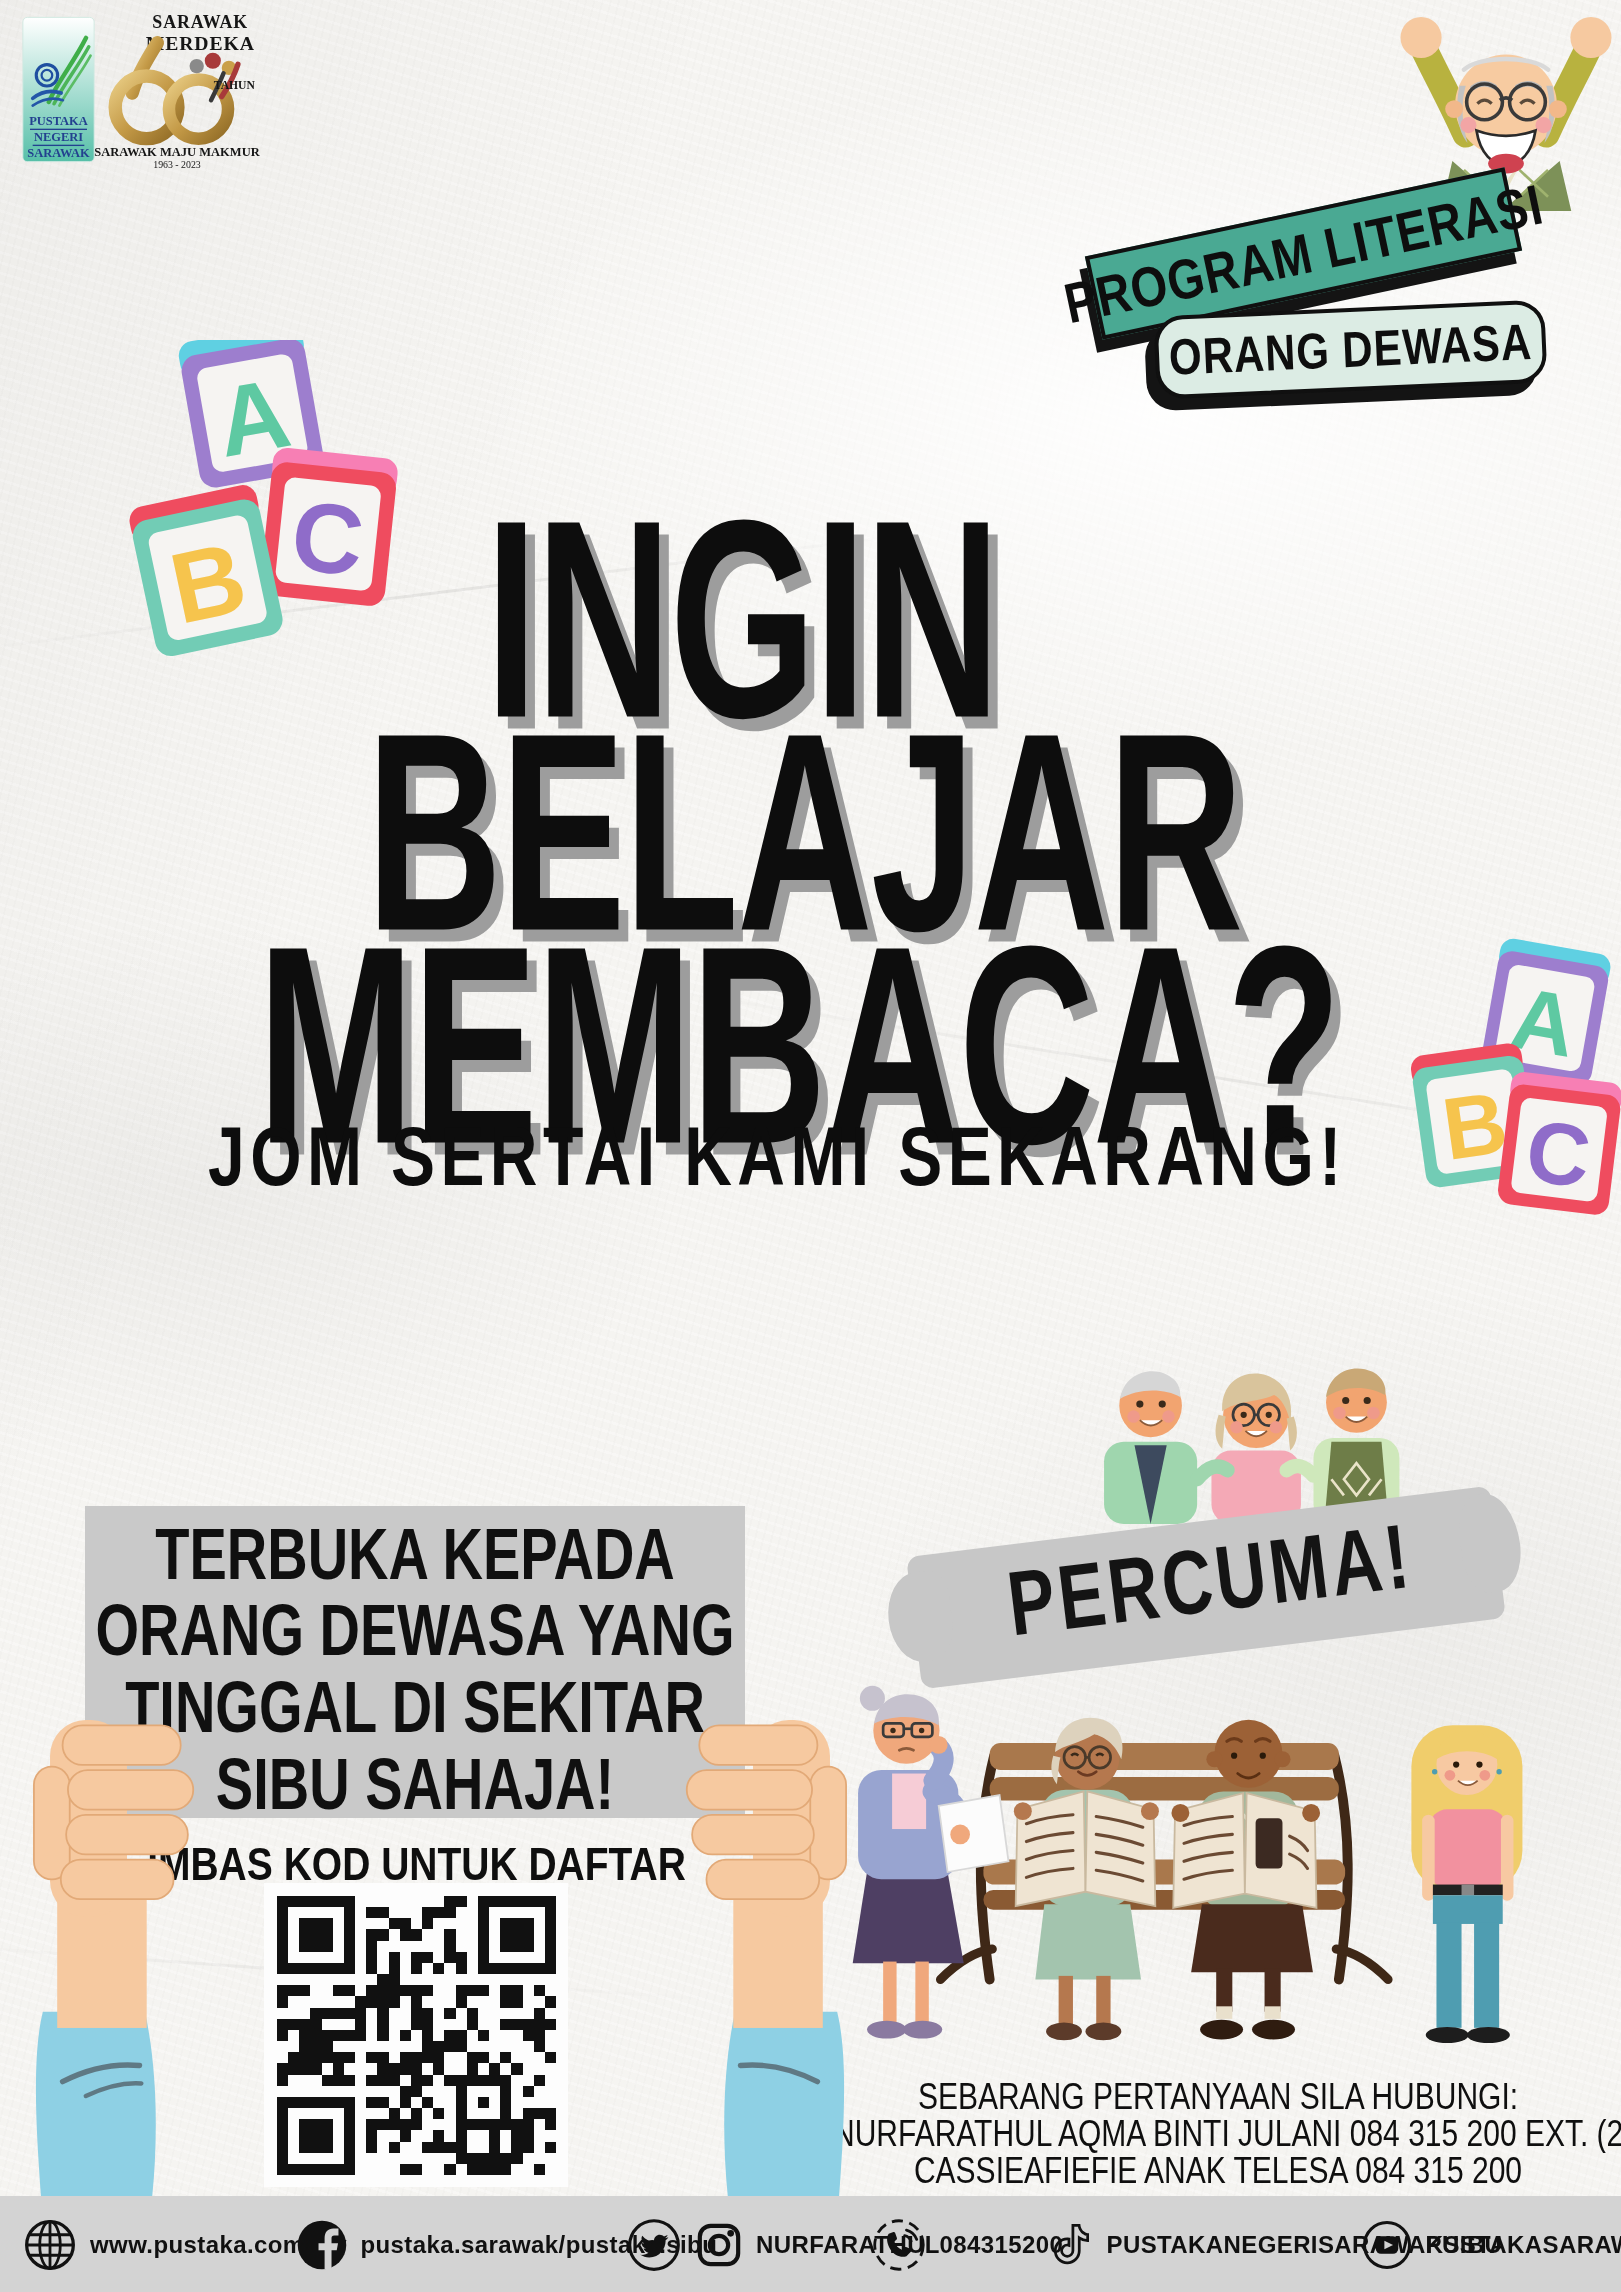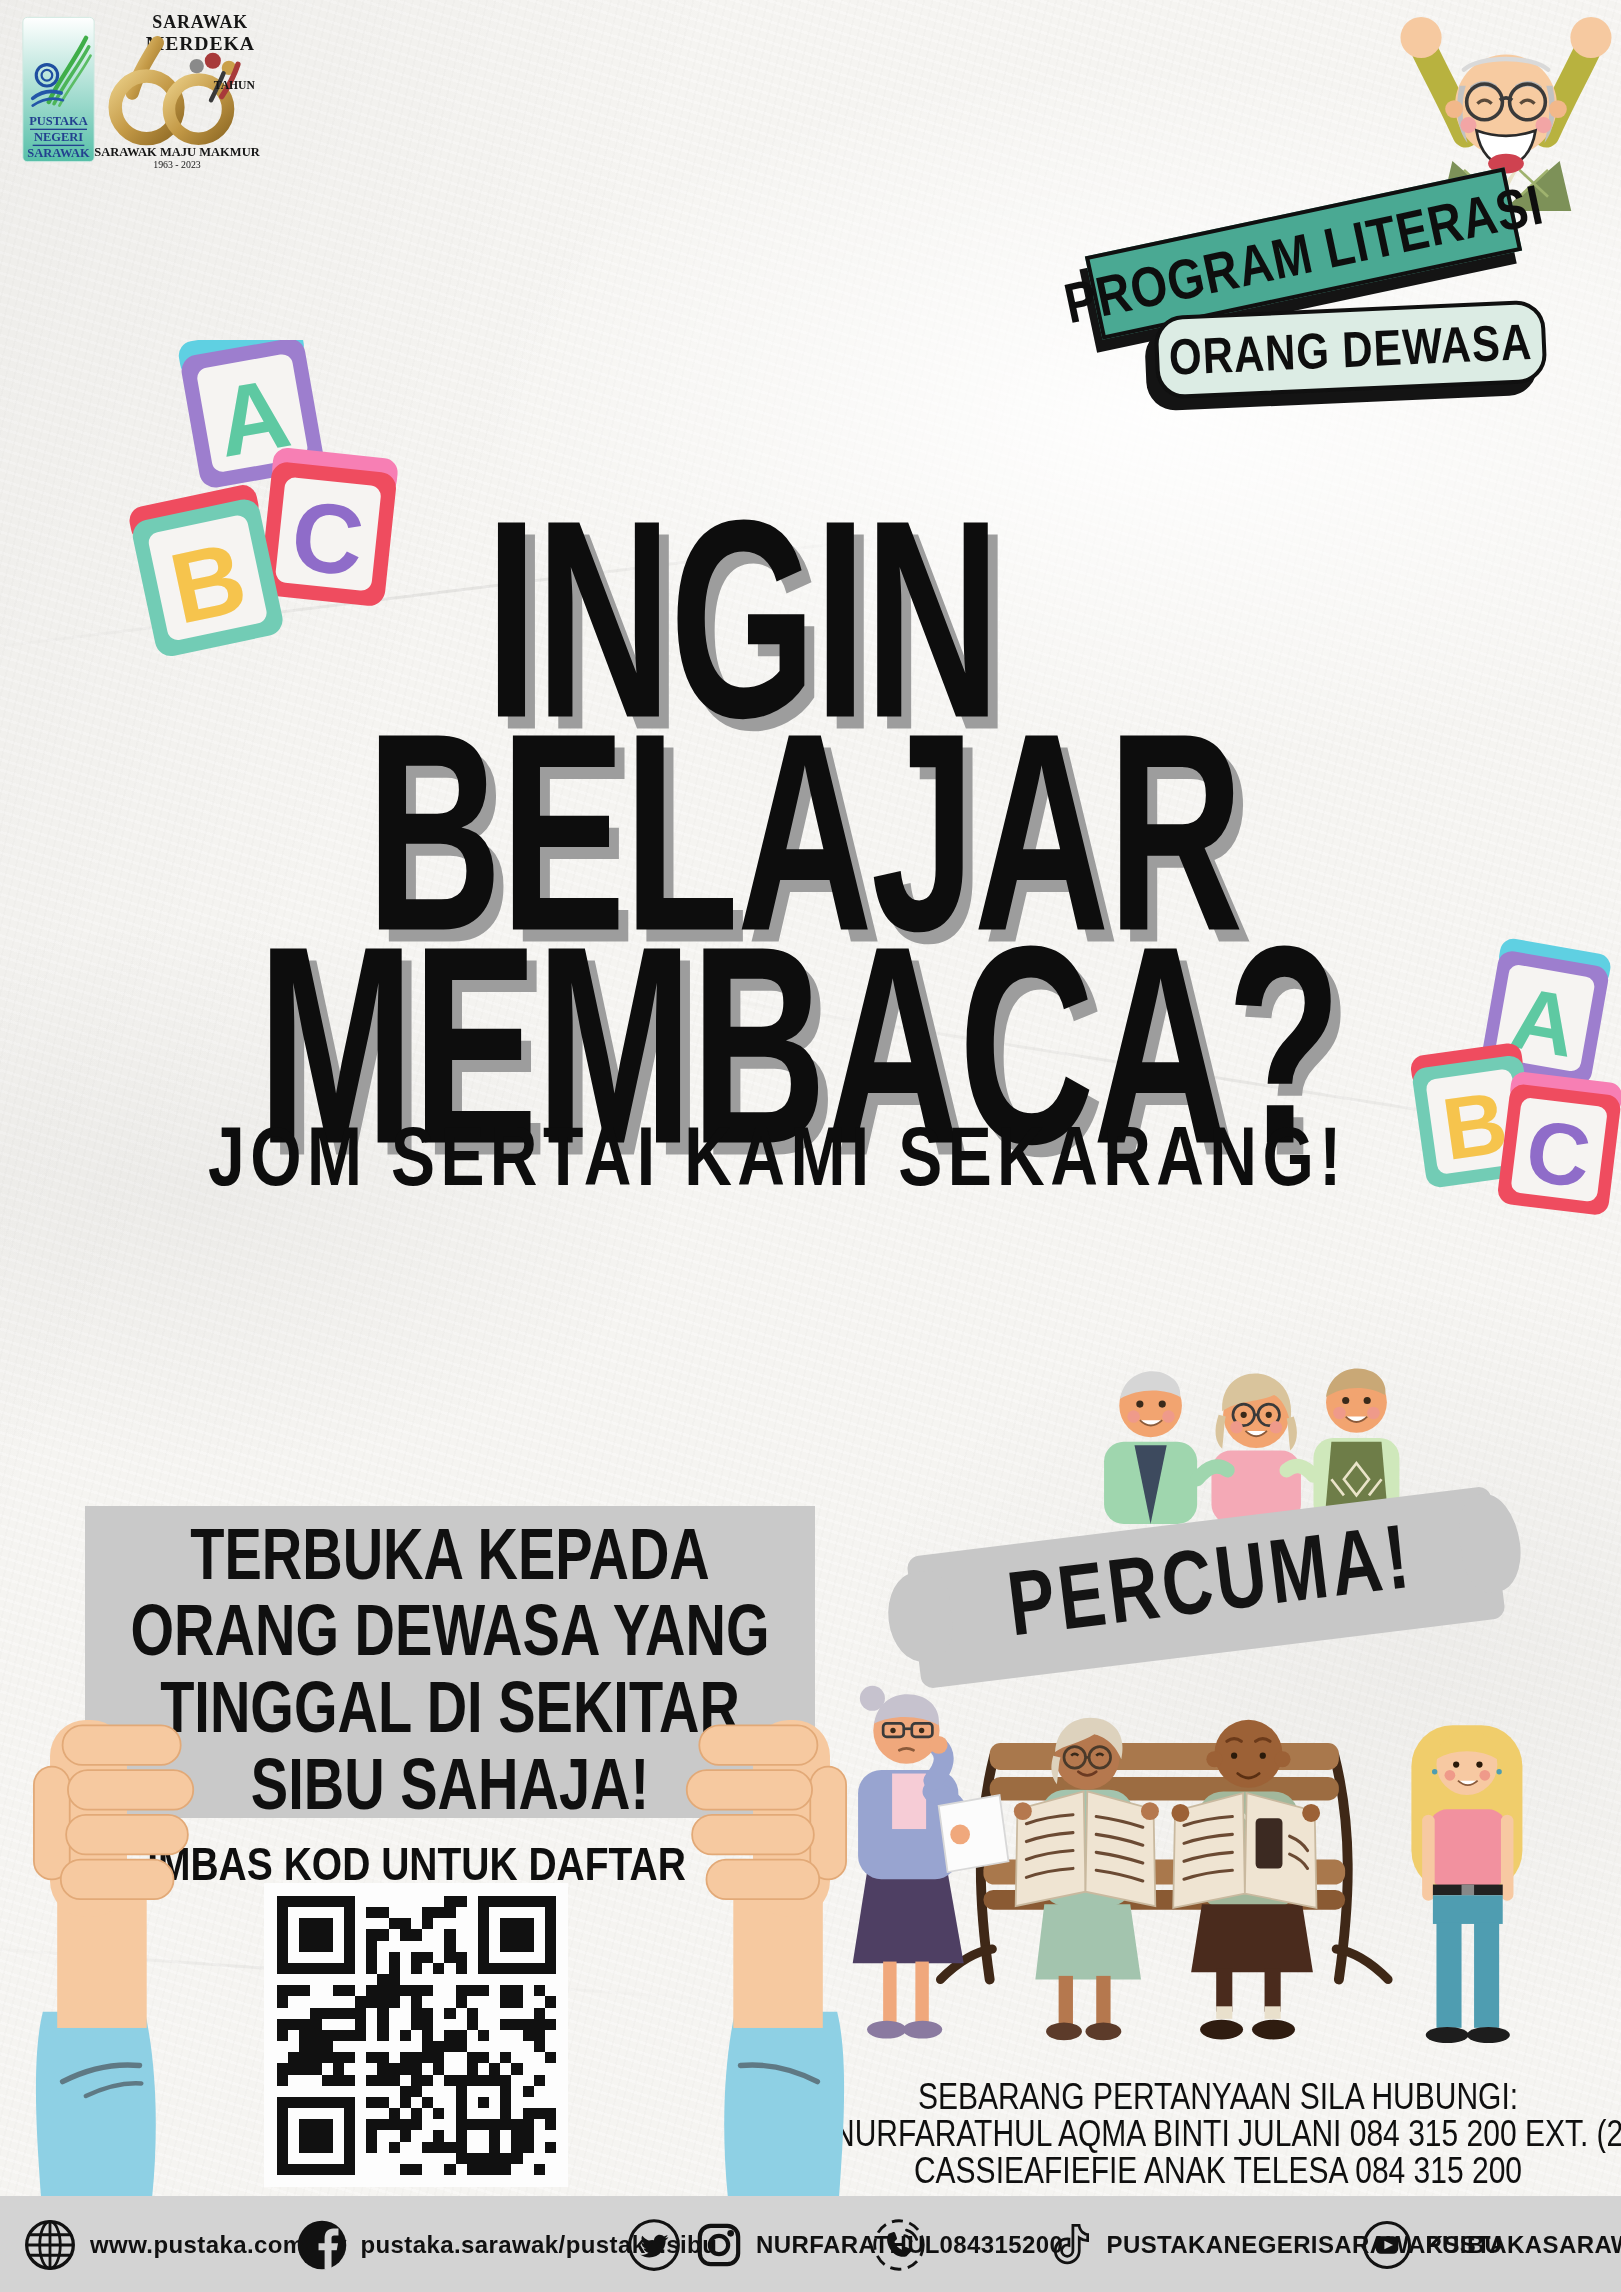--- a/index.html
+++ b/index.html
@@ -38,21 +38,21 @@
   }
   .badge-secondary span{display:inline-block;font-weight:bold;font-size:42px;letter-spacing:0.9px;transform:scaleY(1.2);white-space:nowrap;color:#0e0e0e;}
 
   
   .title-line{position:absolute;width:1576px;left:0;text-align:center;font-weight:bold;font-size:188px;letter-spacing:-1.8px;color:#0d0d0d;}
   .title-line > span{display:inline-block;transform:scaleY(1.5);transform-origin:center top;white-space:nowrap;text-shadow:9.9px 8px 0 #9d9d9d;}
   .subtitle{position:absolute;width:1576px;left:0;top:1109px;text-align:center;font-weight:bold;font-size:66px;letter-spacing:5.4px;color:#0d0d0d;}
   .subtitle > span{display:inline-block;transform:scaleY(1.25);transform-origin:center top;white-space:nowrap;}
 
   
-  .sign{left:85px;top:1506px;width:730px;height:312px;background:#c9c9c9;z-index:2;}
+  .sign{left:85px;top:1506px;width:660px;height:312px;background:#c9c9c9;z-index:2;}
   .sign-text{position:absolute;left:0;top:9px;width:100%;text-align:center;font-weight:bold;font-size:56px;line-height:59px;color:#101010;transform:scaleY(1.3);transform-origin:center top;}
   .qr-label{left:130px;top:1838px;width:573px;text-align:center;font-weight:bold;font-size:39px;color:#0f0f0f;z-index:2;}
   .qr-label > span{display:inline-block;transform:scaleY(1.2);transform-origin:center top;white-space:nowrap;}
   .qr-box{left:264px;top:1883px;width:304px;height:304px;background:#fdfdfd;z-index:2;display:flex;align-items:center;justify-content:center;}
 
   
   .brush{left:912px;top:1521px;width:588px;height:133px;background:#c7c7c7;transform:rotate(-7deg);border-radius:12.5px;z-index:1;}
   .brush:before{content:"";position:absolute;left:-25px;top:16px;width:63px;height:90px;background:#c7c7c7;border-radius:50% 30% 40% 50%;}
   .brush:after{content:"";position:absolute;right:-23px;top:7.2px;width:59px;height:99px;background:#c7c7c7;border-radius:40% 55% 45% 40%;}
   .percuma{left:922px;top:1528px;width:573px;text-align:center;font-weight:bold;font-size:70px;letter-spacing:3.6px;color:#141414;transform:rotate(-7deg);z-index:2;}

